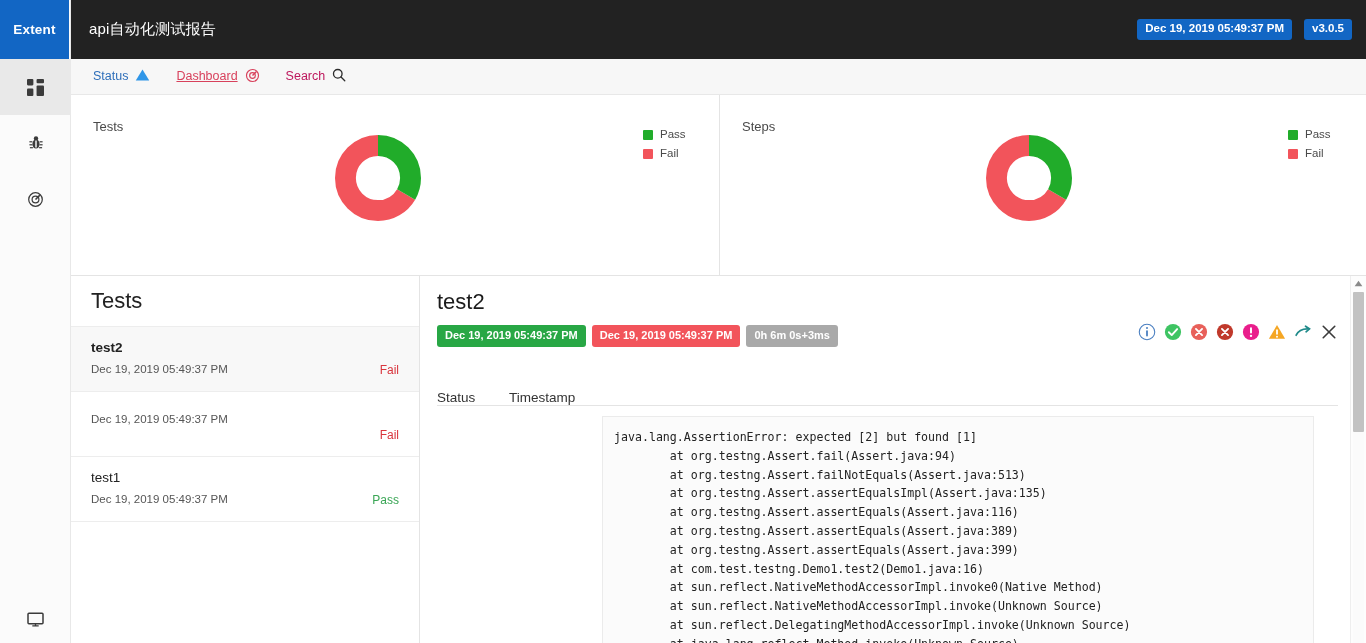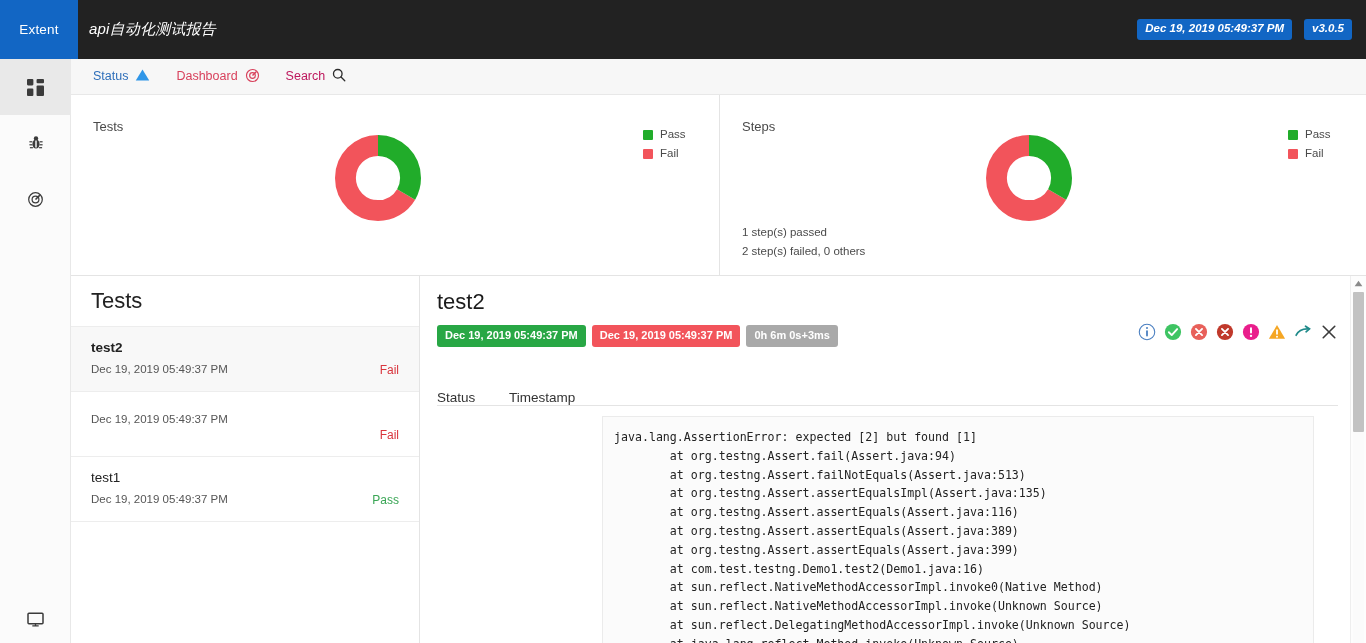--- a/index.html
+++ b/index.html
@@ -16,24 +16,24 @@
 
   
   #rail {
     position: absolute; left: 0; top: 0;
     width: 71px; height: 643px;
     background: #fbfbfb;
     border-right: 1px solid #e8e8e8;
     z-index: 5;
   }
   #rail-logo {
-    height: 59px; width: 78px;
+    height: 59px; width: 69px;
     background: #1266c4;
     display: flex; align-items: center; justify-content: center;
-    color: #ffffff; font-size: 13.5px; font-weight: 400;
+    color: #ffffff; font-size: 13.5px; font-weight: 700;
     letter-spacing: .2px;
   }
   .rail-item {
     height: 56px; width: 71px;
     display: flex; align-items: center; justify-content: center;
     color: #3b3b3b;
   }
   .rail-item.active { background: #e9e9e9; }
   .rail-item svg { display: block; }
   #rail-bottom {
@@ -41,21 +41,21 @@
     width: 71px; height: 43px;
     display: flex; align-items: center; justify-content: center;
     color: #3b3b3b;
   }
 
   
   #topbar {
     position: absolute; left: 71px; top: 0;
     width: 1295px; height: 59px;
     background: #222222;
-    display: flex; align-items: center; font-style: italic;
+    display: flex; align-items: center;
   }
   #report-title {
     color: #ffffff; font-size: 15px; margin-left: 18px;
     font-weight: 400; letter-spacing: .2px;
   }
   #topbar-right {
     margin-left: auto; margin-right: 14px;
     display: flex; align-items: center; gap: 12px;
   }
   .badge-blue {
@@ -73,21 +73,21 @@
     border-bottom: 1px solid #e8e8e8;
     display: flex; align-items: center;
     padding-left: 22px; gap: 26px;
   }
   .nav-tab {
     display: flex; align-items: center; gap: 7px;
     font-size: 12.5px; cursor: pointer;
   }
   .nav-tab .nav-label { line-height: 1; }
   .nav-status .nav-label { color: #2f6fba; }
-  .nav-dashboard .nav-label { color: #d8415c; }
+  .nav-dashboard .nav-label { color: #d8415c; text-decoration: underline; }
   .nav-search .nav-label { color: #be185d; }
 
   
   #charts {
     position: absolute; left: 71px; top: 95px;
     width: 1295px; height: 181px;
     display: flex;
     border-bottom: 1px solid #e4e4e4;
     background: #ffffff;
   }
@@ -370,24 +370,20 @@
         <div class="legend-row">
           <span class="legend-swatch" style="background:#21ac2a"></span>
           <span>Pass</span>
         </div>
         <div class="legend-row">
           <span class="legend-swatch" style="background:#f2545b"></span>
           <span>Fail</span>
         </div>
       </div>
 
-      <div class="chart-summary">
-        <div>1 step(s) passed</div>
-        <div>2 step(s) failed, 0 others</div>
-      </div>
     </div>
   </div>
 
   <div id="lower">
 
     <div id="tests-panel">
       <div id="tests-panel-head">Tests</div>
 
       <div class="test-row selected">
         <div class="t-name">test2</div>

